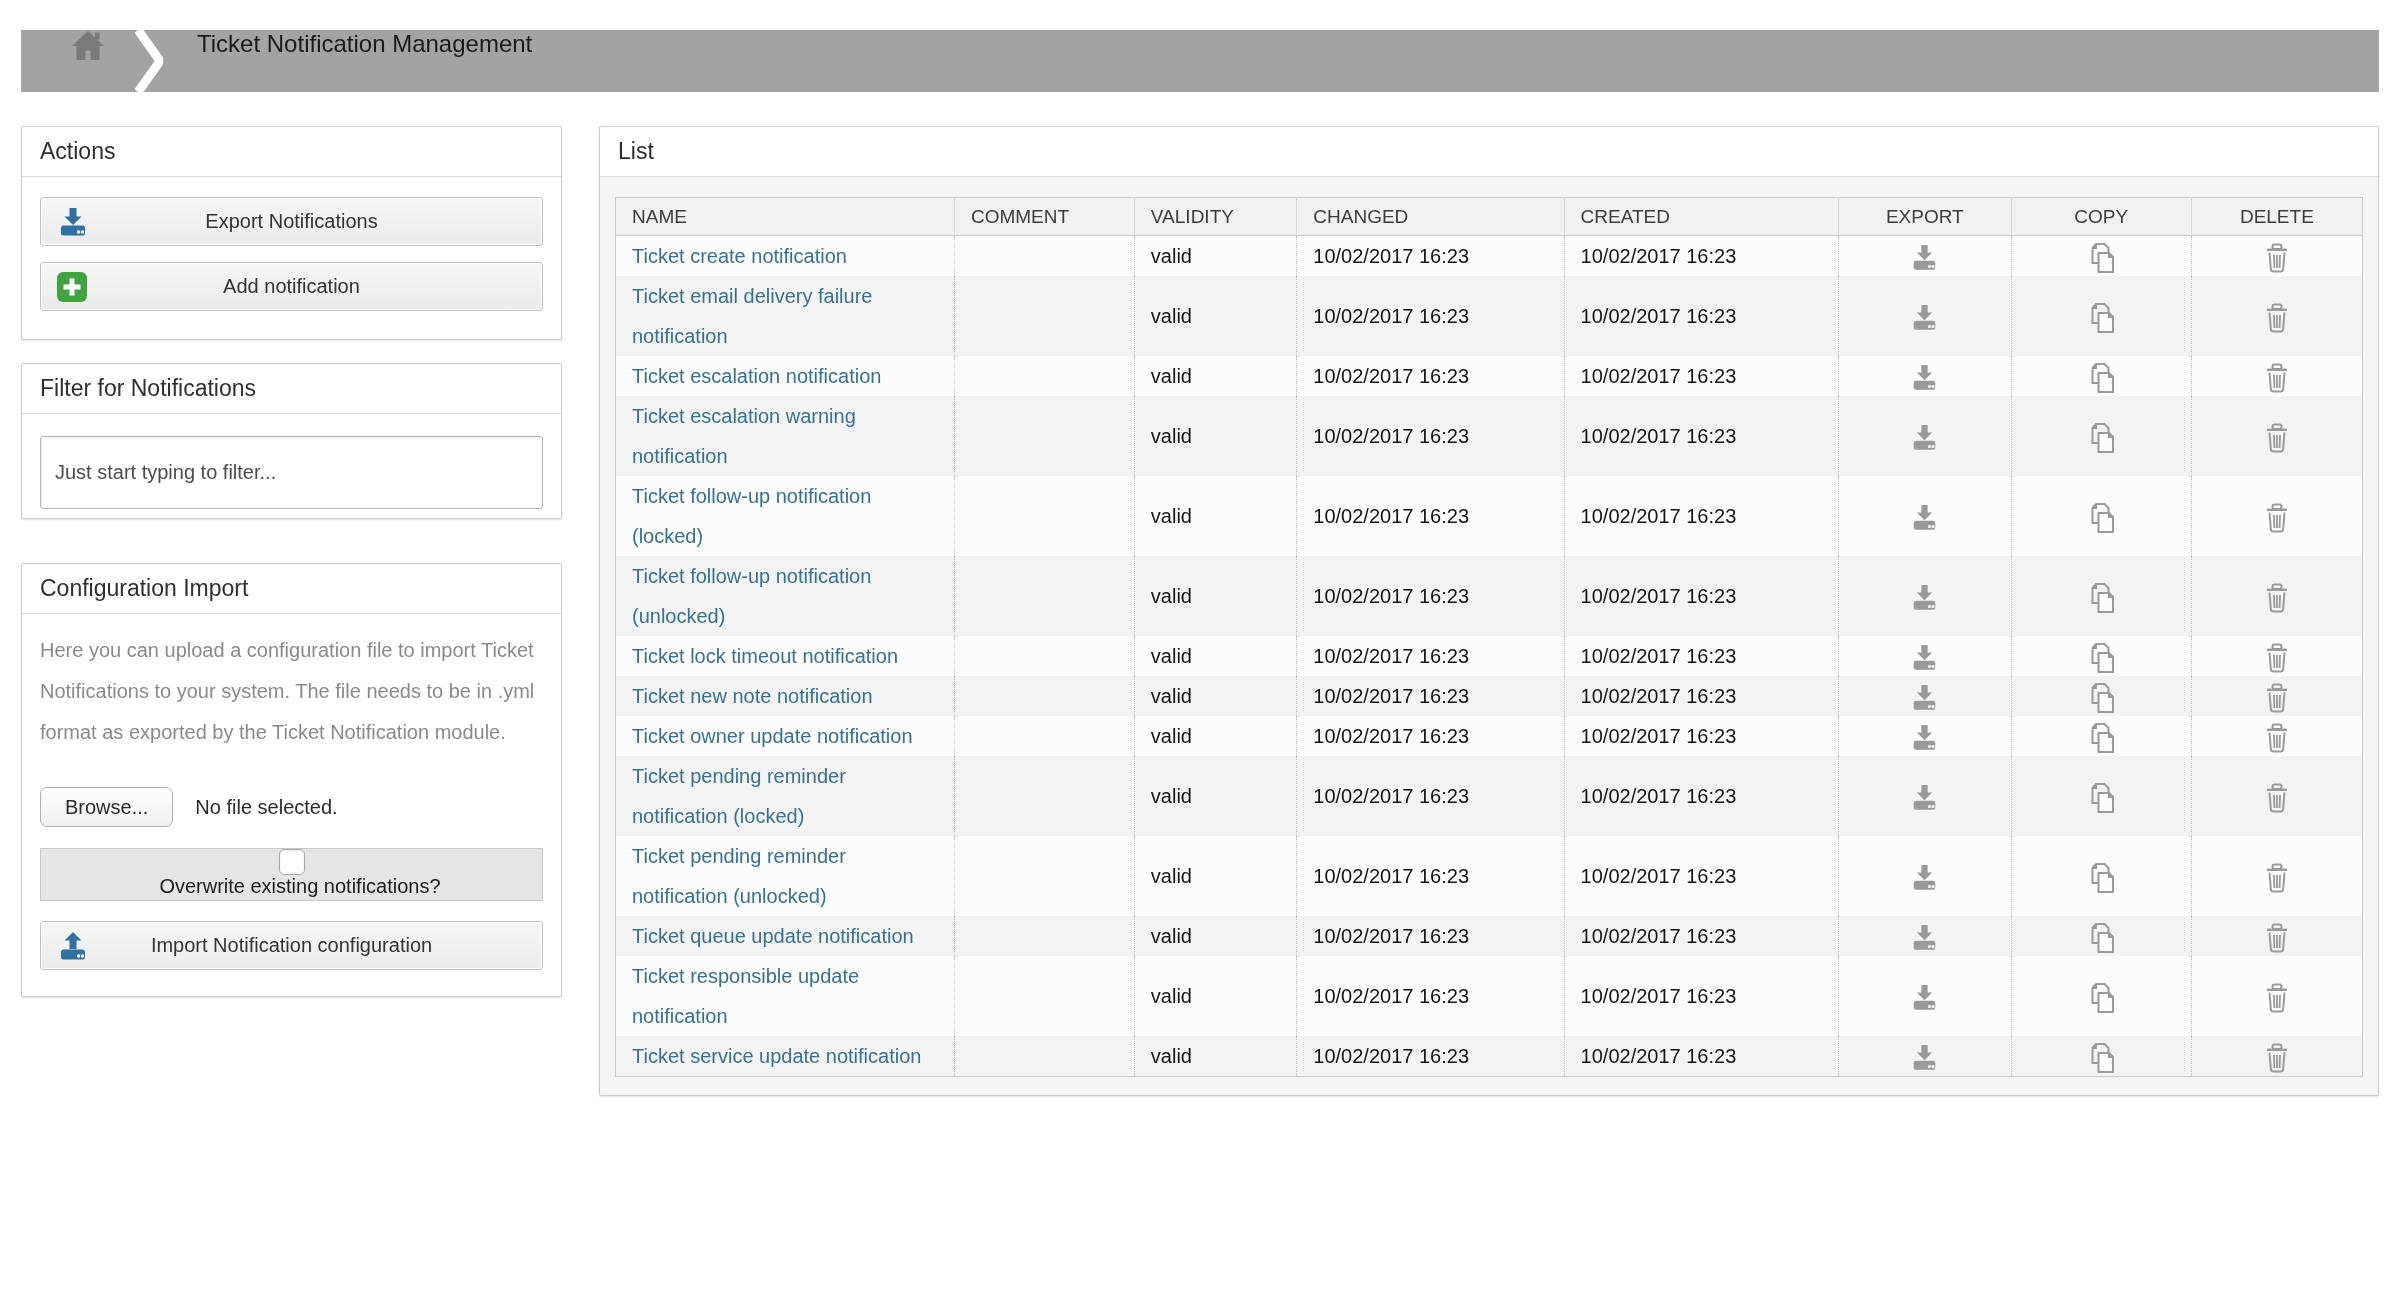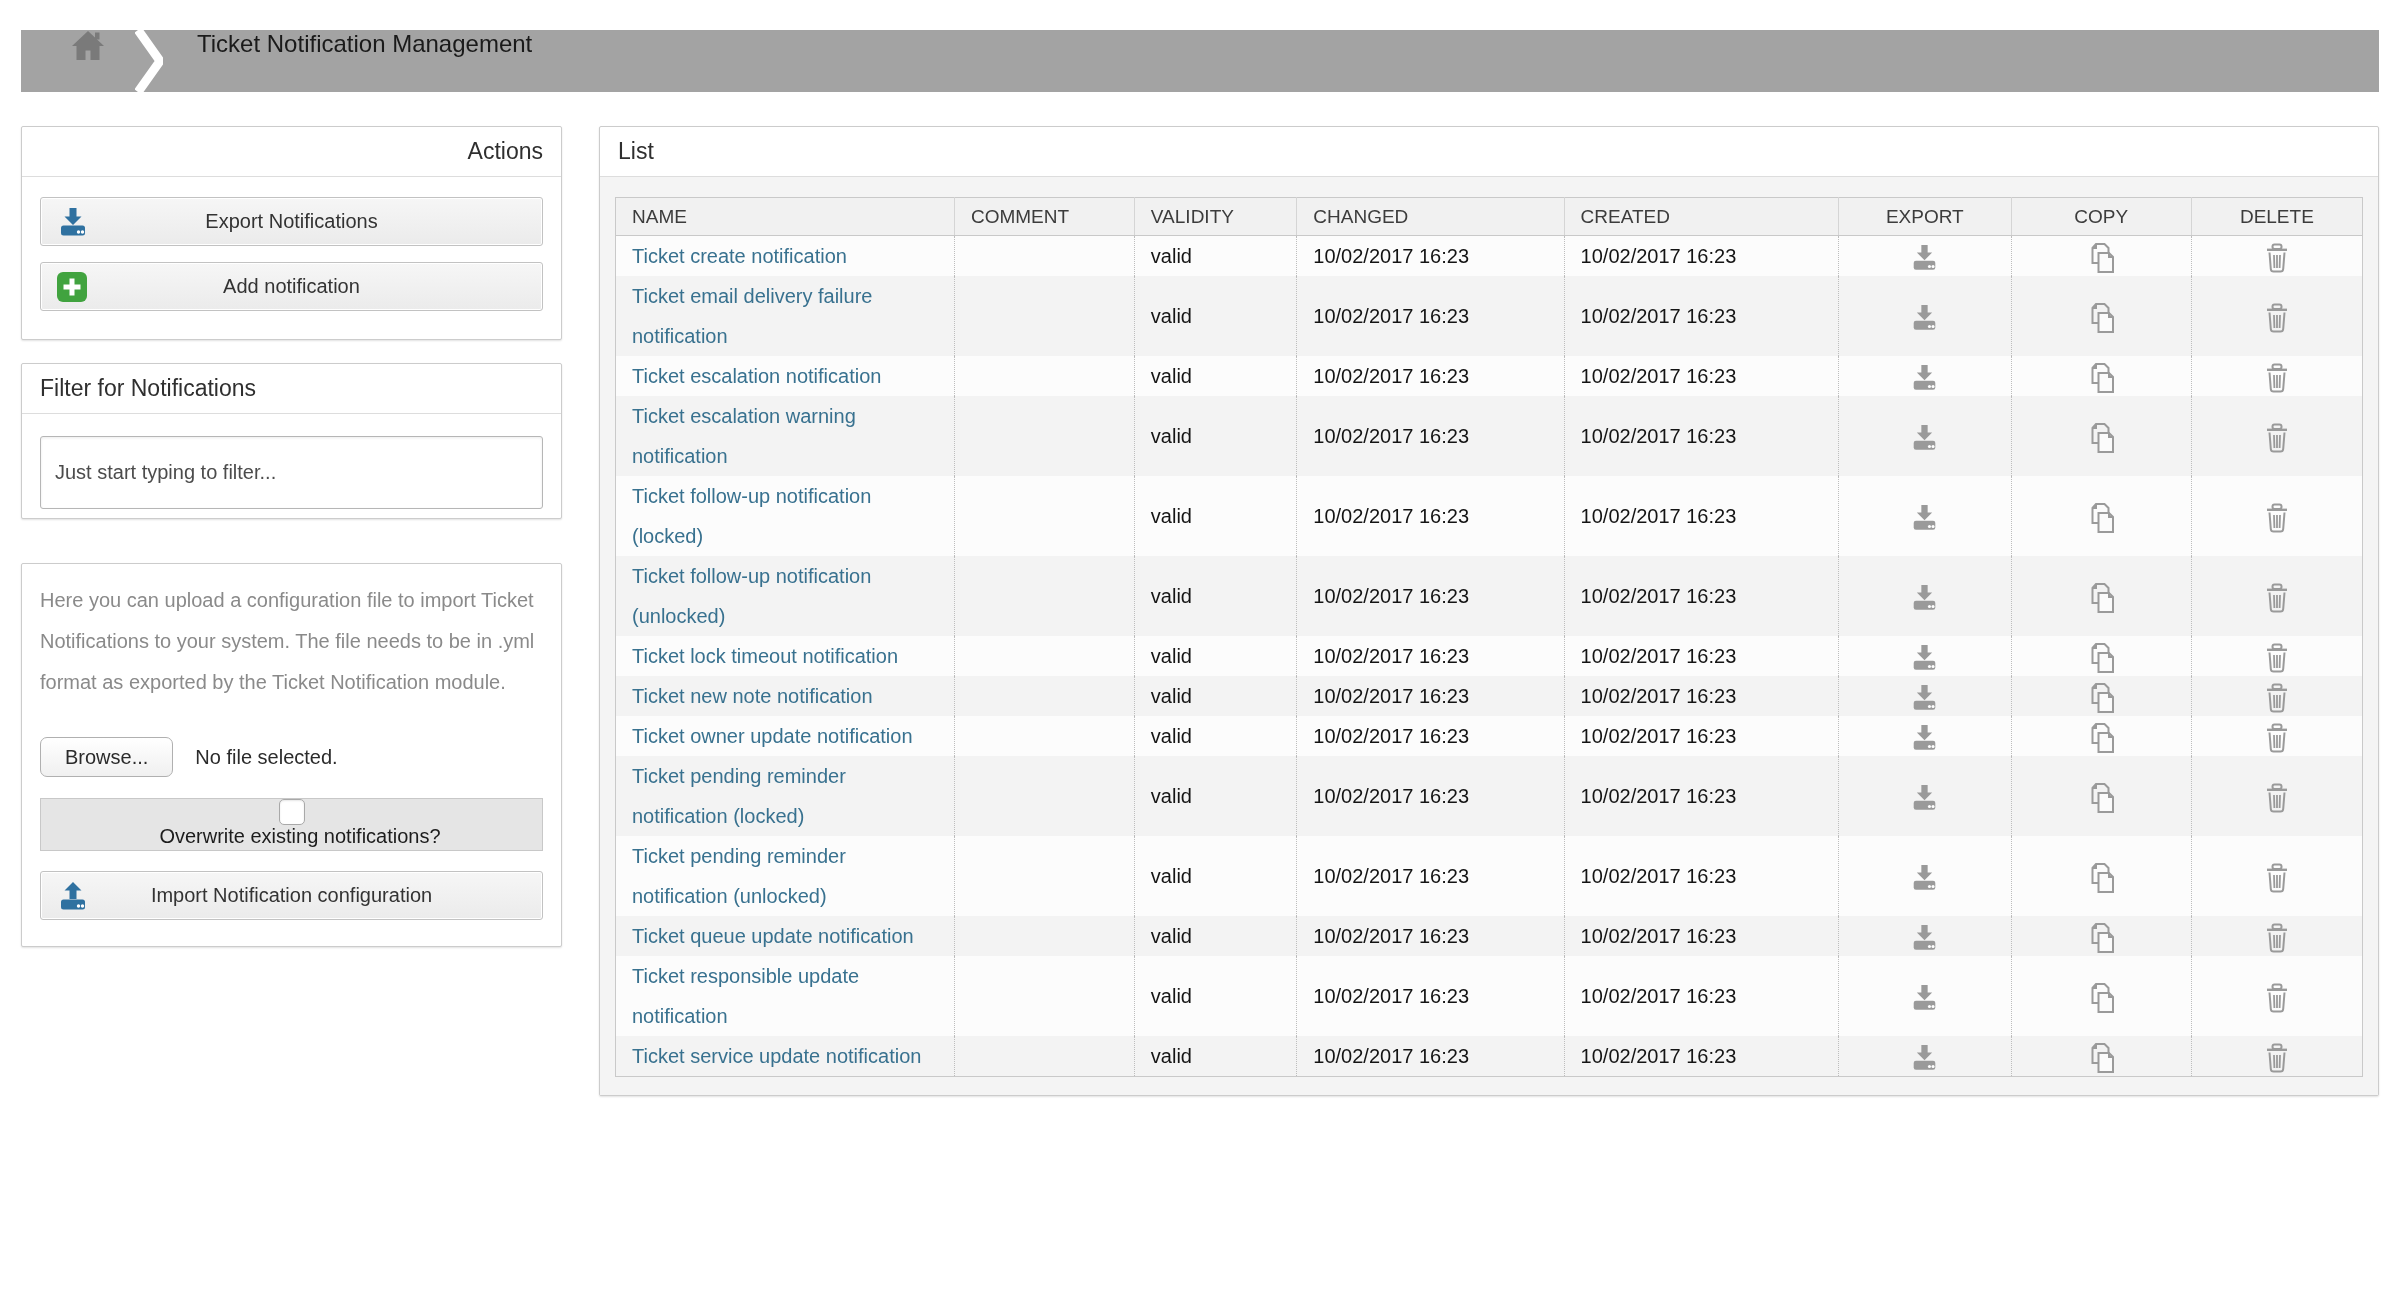--- a/index.html
+++ b/index.html
@@ -38,21 +38,21 @@
     box-shadow: 0 1px 2px rgba(0,0,0,0.12);
   }
   .widget-header {
     padding: 11px 18px;
     font-size: 23px;
     color: #2f2f2f;
     border-bottom: 1px solid #dddddd;
   }
   .widget-body { padding: 20px 18px 28px 18px; }
 
-  .mb24 { margin-bottom: 23px; text-align: right; }
+  .mb24 { margin-bottom: 23px; }
   .mb44 { margin-bottom: 44px; }
 
   
   .otrs-button {
     position: relative;
     display: flex; align-items: center; justify-content: center;
     width: 100%; height: 49px;
     background: linear-gradient(#f6f6f6, #ebebeb);
     border: 1px solid #c2c2c2;
     border-radius: 3px;
@@ -194,20 +194,21 @@
     </div>
 
     <div class="widget mb44">
       <div class="widget-header">Filter for Notifications</div>
       <div class="widget-body filter-body">
         <input type="text" class="filter-input" placeholder="Just start typing to filter..." style="">
       </div>
     </div>
 
     <div class="widget">
+      <div class="widget-header">Configuration Import</div>
       <div class="widget-body import-body">
         <p class="import-desc">Here you can upload a configuration file to import Ticket Notifications to your system. The file needs to be in .yml format as exported by the Ticket Notification module.</p>
         <div class="file-row">
           <button class="browse-button">Browse...</button>
           <span class="no-file-text">No file selected.</span>
         </div>
         <div class="overwrite-bar">
           <input type="checkbox" class="overwrite-checkbox" style="">
           <span class="overwrite-label">Overwrite existing notifications?</span>
         </div>

